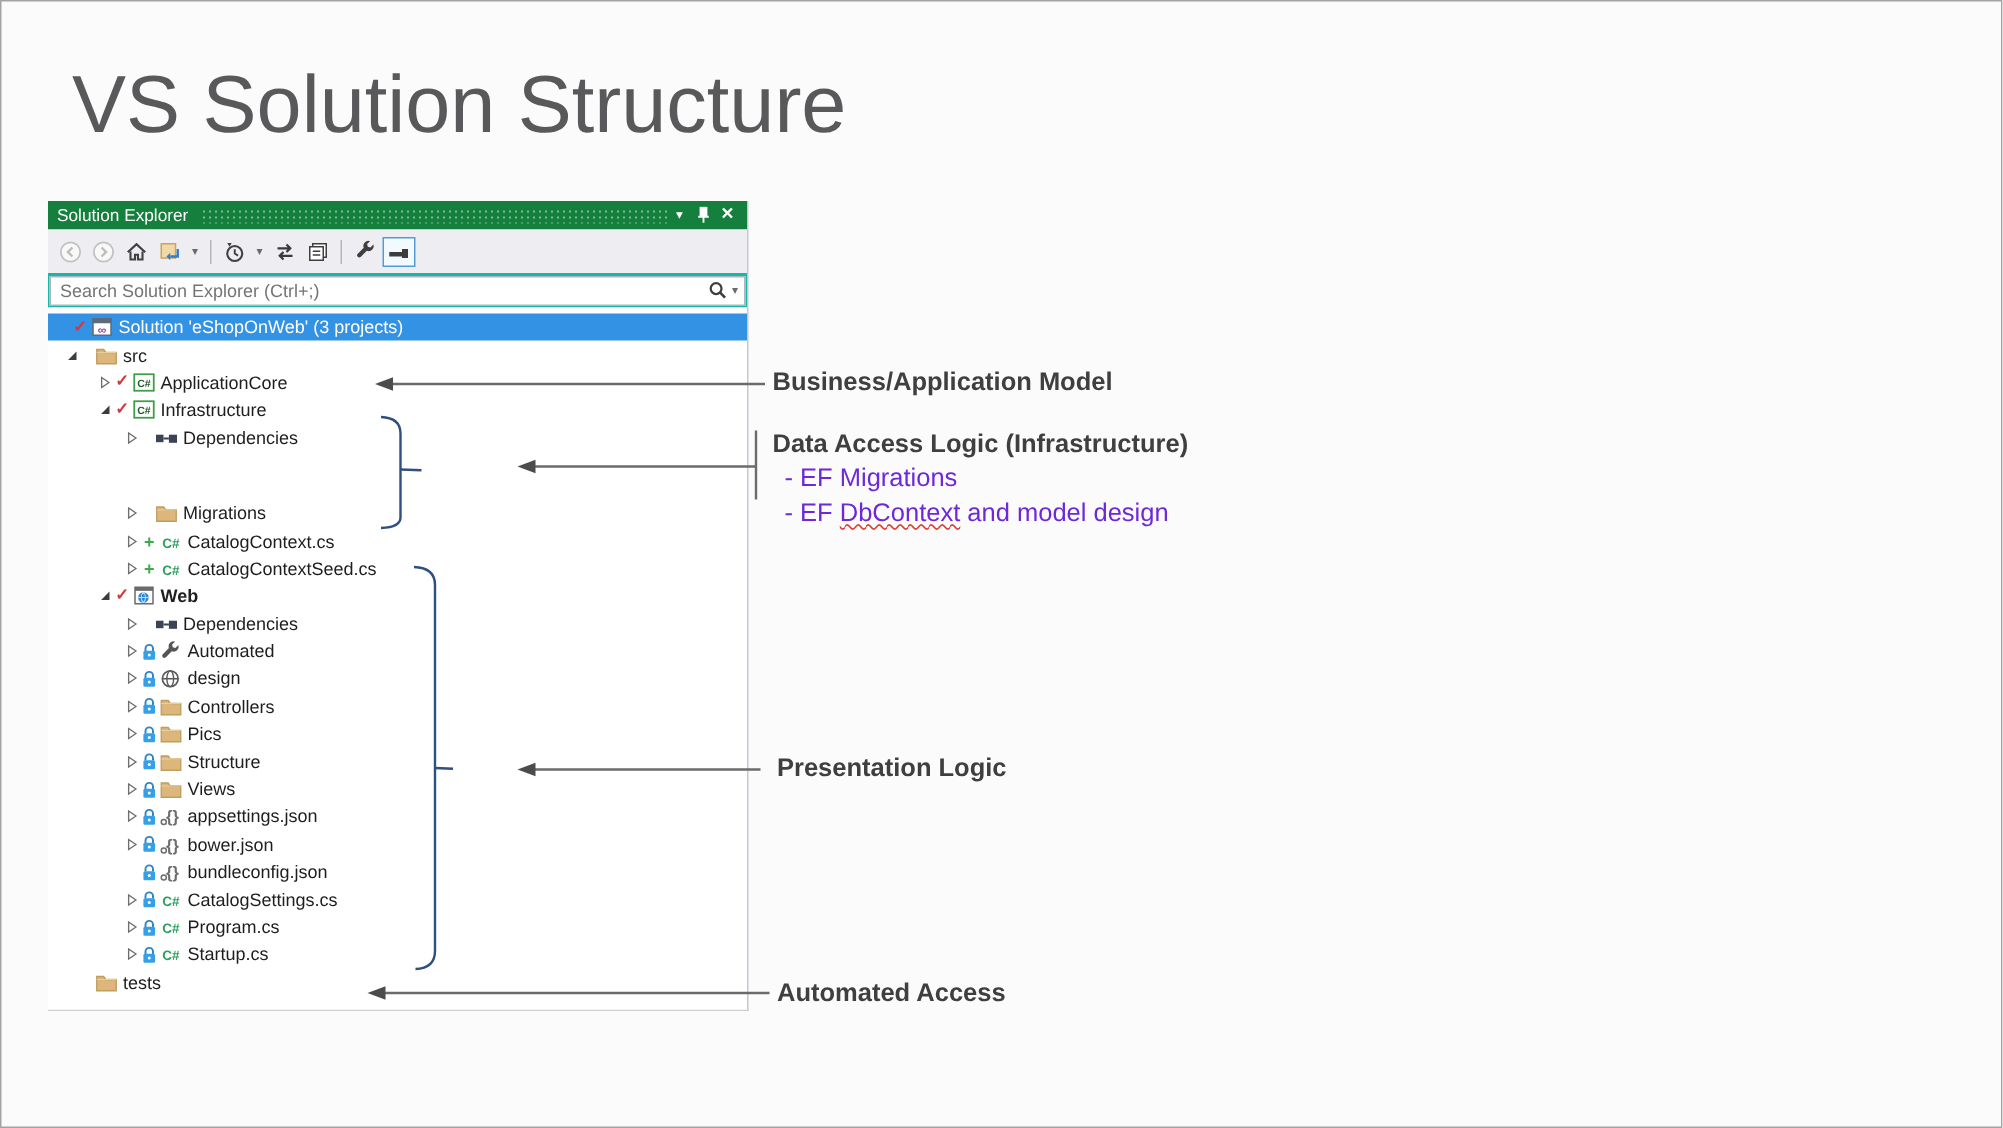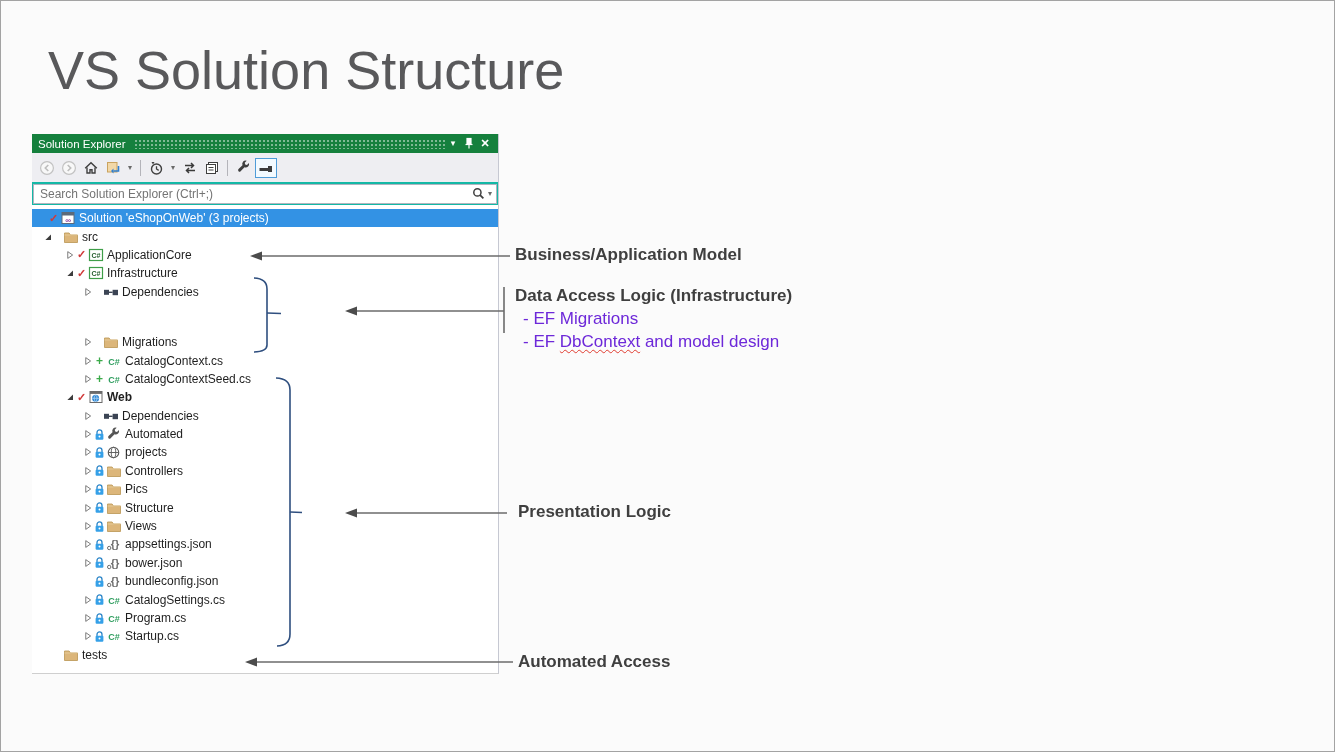--- a/index.html
+++ b/index.html
@@ -360,21 +360,21 @@
               <circle cx="5.5" cy="8.6" r="1" fill="#fff"></circle>
             </svg>
           </span>
           <span class="cell-ico">
             <svg width="15" height="15" viewBox="0 0 16 16">
               <circle cx="8" cy="8" r="5.6" fill="none" stroke="#5a5a5a" stroke-width="1.2"></circle>
               <ellipse cx="8" cy="8" rx="2.4" ry="5.6" fill="none" stroke="#5a5a5a" stroke-width="1"></ellipse>
               <line x1="2.4" y1="8" x2="13.6" y2="8" stroke="#5a5a5a" stroke-width="1"></line>
             </svg>
           </span>
-          <span class="lbl">projects</span>
+          <span class="lbl">design</span>
         </div>
         <div class="trow" style="padding-left: 49px;">
           <span class="cell-exp">
             <svg width="12" height="12" viewBox="0 0 16 16">
               <path d="M5 3.5 L11.5 8 L5 12.5 Z" fill="#ffffff" stroke="#6e6e6e" stroke-width="1.2"></path>
             </svg>
           </span>
           <span class="cell-badge">
             <svg width="11" height="13" viewBox="0 0 11 13">
               <path d="M3 6 V4.4 a2.5 2.5 0 0 1 5 0 V6" fill="none" stroke="#2e86c8" stroke-width="1.3"></path>

